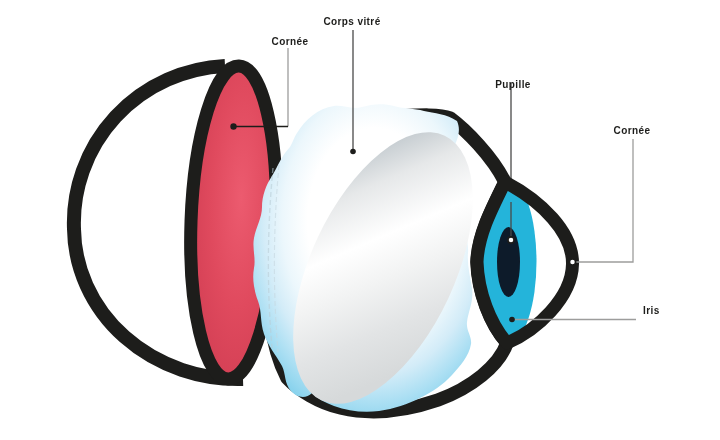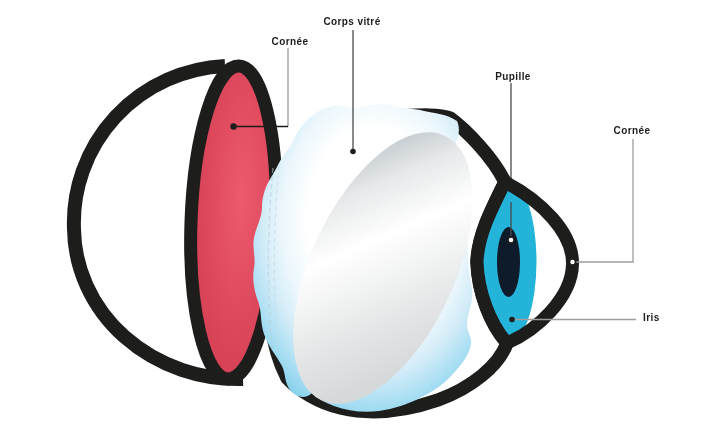--- a/index.html
+++ b/index.html
@@ -8,23 +8,23 @@
     background:#ffffff;font-family:"Liberation Sans",sans-serif;
   }
   .stage svg{position:absolute;left:0;top:0;}
   .lbl{
     position:absolute;font-size:10px;font-weight:700;color:#1d1d1b;
     letter-spacing:.4px;white-space:nowrap;line-height:1;text-align:right;
   }
   .lbl.centered{transform:translateX(-50%);}
   #lbl-retine{left:290px;top:37px;}
   #lbl-corps{left:352px;top:17px;}
-  #lbl-pupille{left:513px;top:72px;}
+  #lbl-pupille{left:513px;top:80px;}
   #lbl-cornee{left:632px;top:126px;}
-  #lbl-iris{left:643px;top:313px;}
+  #lbl-iris{left:643px;top:306px;}
 </style>
 </head>
 <body>
 
 <div class="stage">
 
 <svg width="720" height="440" viewBox="0 0 720 440">
   <defs>
     <radialGradient id="redGrad" cx="58%" cy="42%" r="78%">
       <stop offset="0%" stop-color="#ec5b6f"></stop>

